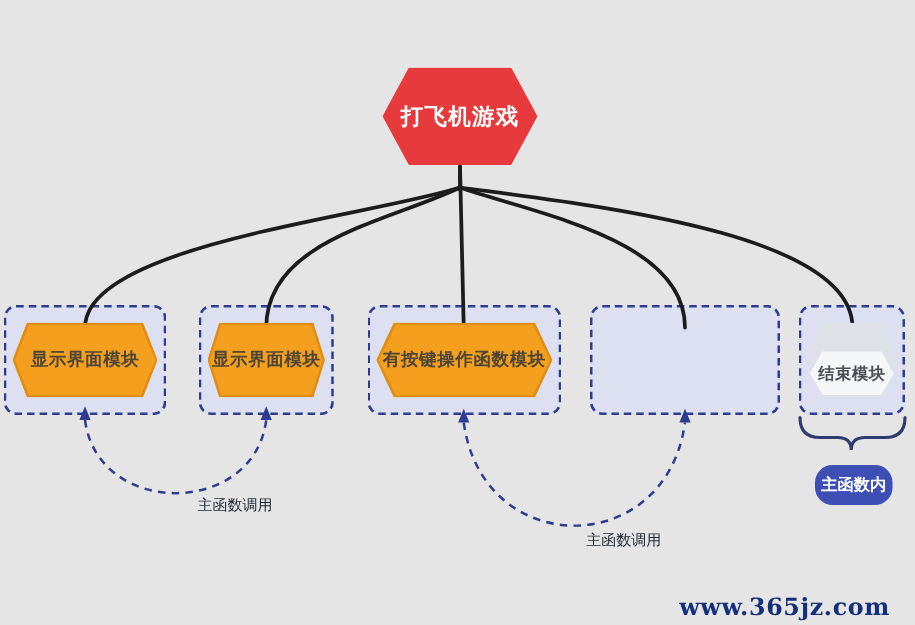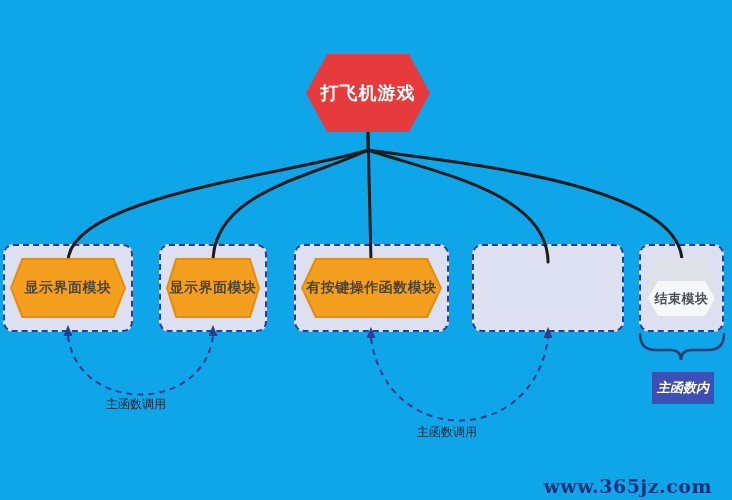--- a/index.html
+++ b/index.html
@@ -1,17 +1,17 @@
 <!DOCTYPE html>
 <html><head>
 <meta charset="utf-8">
 <style>
   html,body { margin:0; padding:0; background:#ffffff; }
   .stage {
-    position:relative; width:732px; height:500px; background:#0ea5e9;
+    position:relative; width:732px; height:500px; background:#e5e5e5;
     overflow:hidden; font-family:"Liberation Sans", sans-serif;
   }
   
   .box {
     position:absolute; top:244px; height:88px; box-sizing:border-box;
     background:#dce0f0; border:2px dashed #2e3c8f; border-radius:10px;
     z-index:1;
   }
   
   svg.connectors { position:absolute; left:0; top:0; z-index:2; pointer-events:none; }
@@ -44,26 +44,26 @@
   
   .root-hex {
     position:absolute; left:306px; top:54px; width:124px; height:78px; z-index:3;
     clip-path:polygon(17% 0%, 83% 0%, 100% 50%, 83% 100%, 17% 100%, 0% 50%);
     background:#e63a3c; display:flex; align-items:center; justify-content:center;
   }
   .root-label { color:#ffffff; font-size:18px; font-weight:700; letter-spacing:1px; white-space:nowrap; }
   
   .call-label {
     position:absolute; z-index:4; font-size:12px; color:#1f2430;
-    width:76px; text-align:left; white-space:nowrap;
+    width:76px; text-align:right; white-space:nowrap;margin-left:36px;
   }
   .badge {
     position:absolute; left:652px; top:372px; width:62px; height:32px; z-index:4;
-    background:#3d4eb5; border-radius:0; display:flex; align-items:center; justify-content:center;
-    color:#ffffff; font-size:13px; font-weight:600; white-space:nowrap;font-style:italic;
+    background:#3d4eb5; border-radius:14px; display:flex; align-items:center; justify-content:center;
+    color:#ffffff; font-size:13px; font-weight:600; white-space:nowrap;
   }
   .watermark {
     position:absolute; right:20px; bottom:3px; z-index:5;
     font-family:"DejaVu Serif", serif; font-weight:700; font-size:19px;
     color:#14307c; letter-spacing:0.5px;
   }
 </style>
 </head>
 <body>
 

